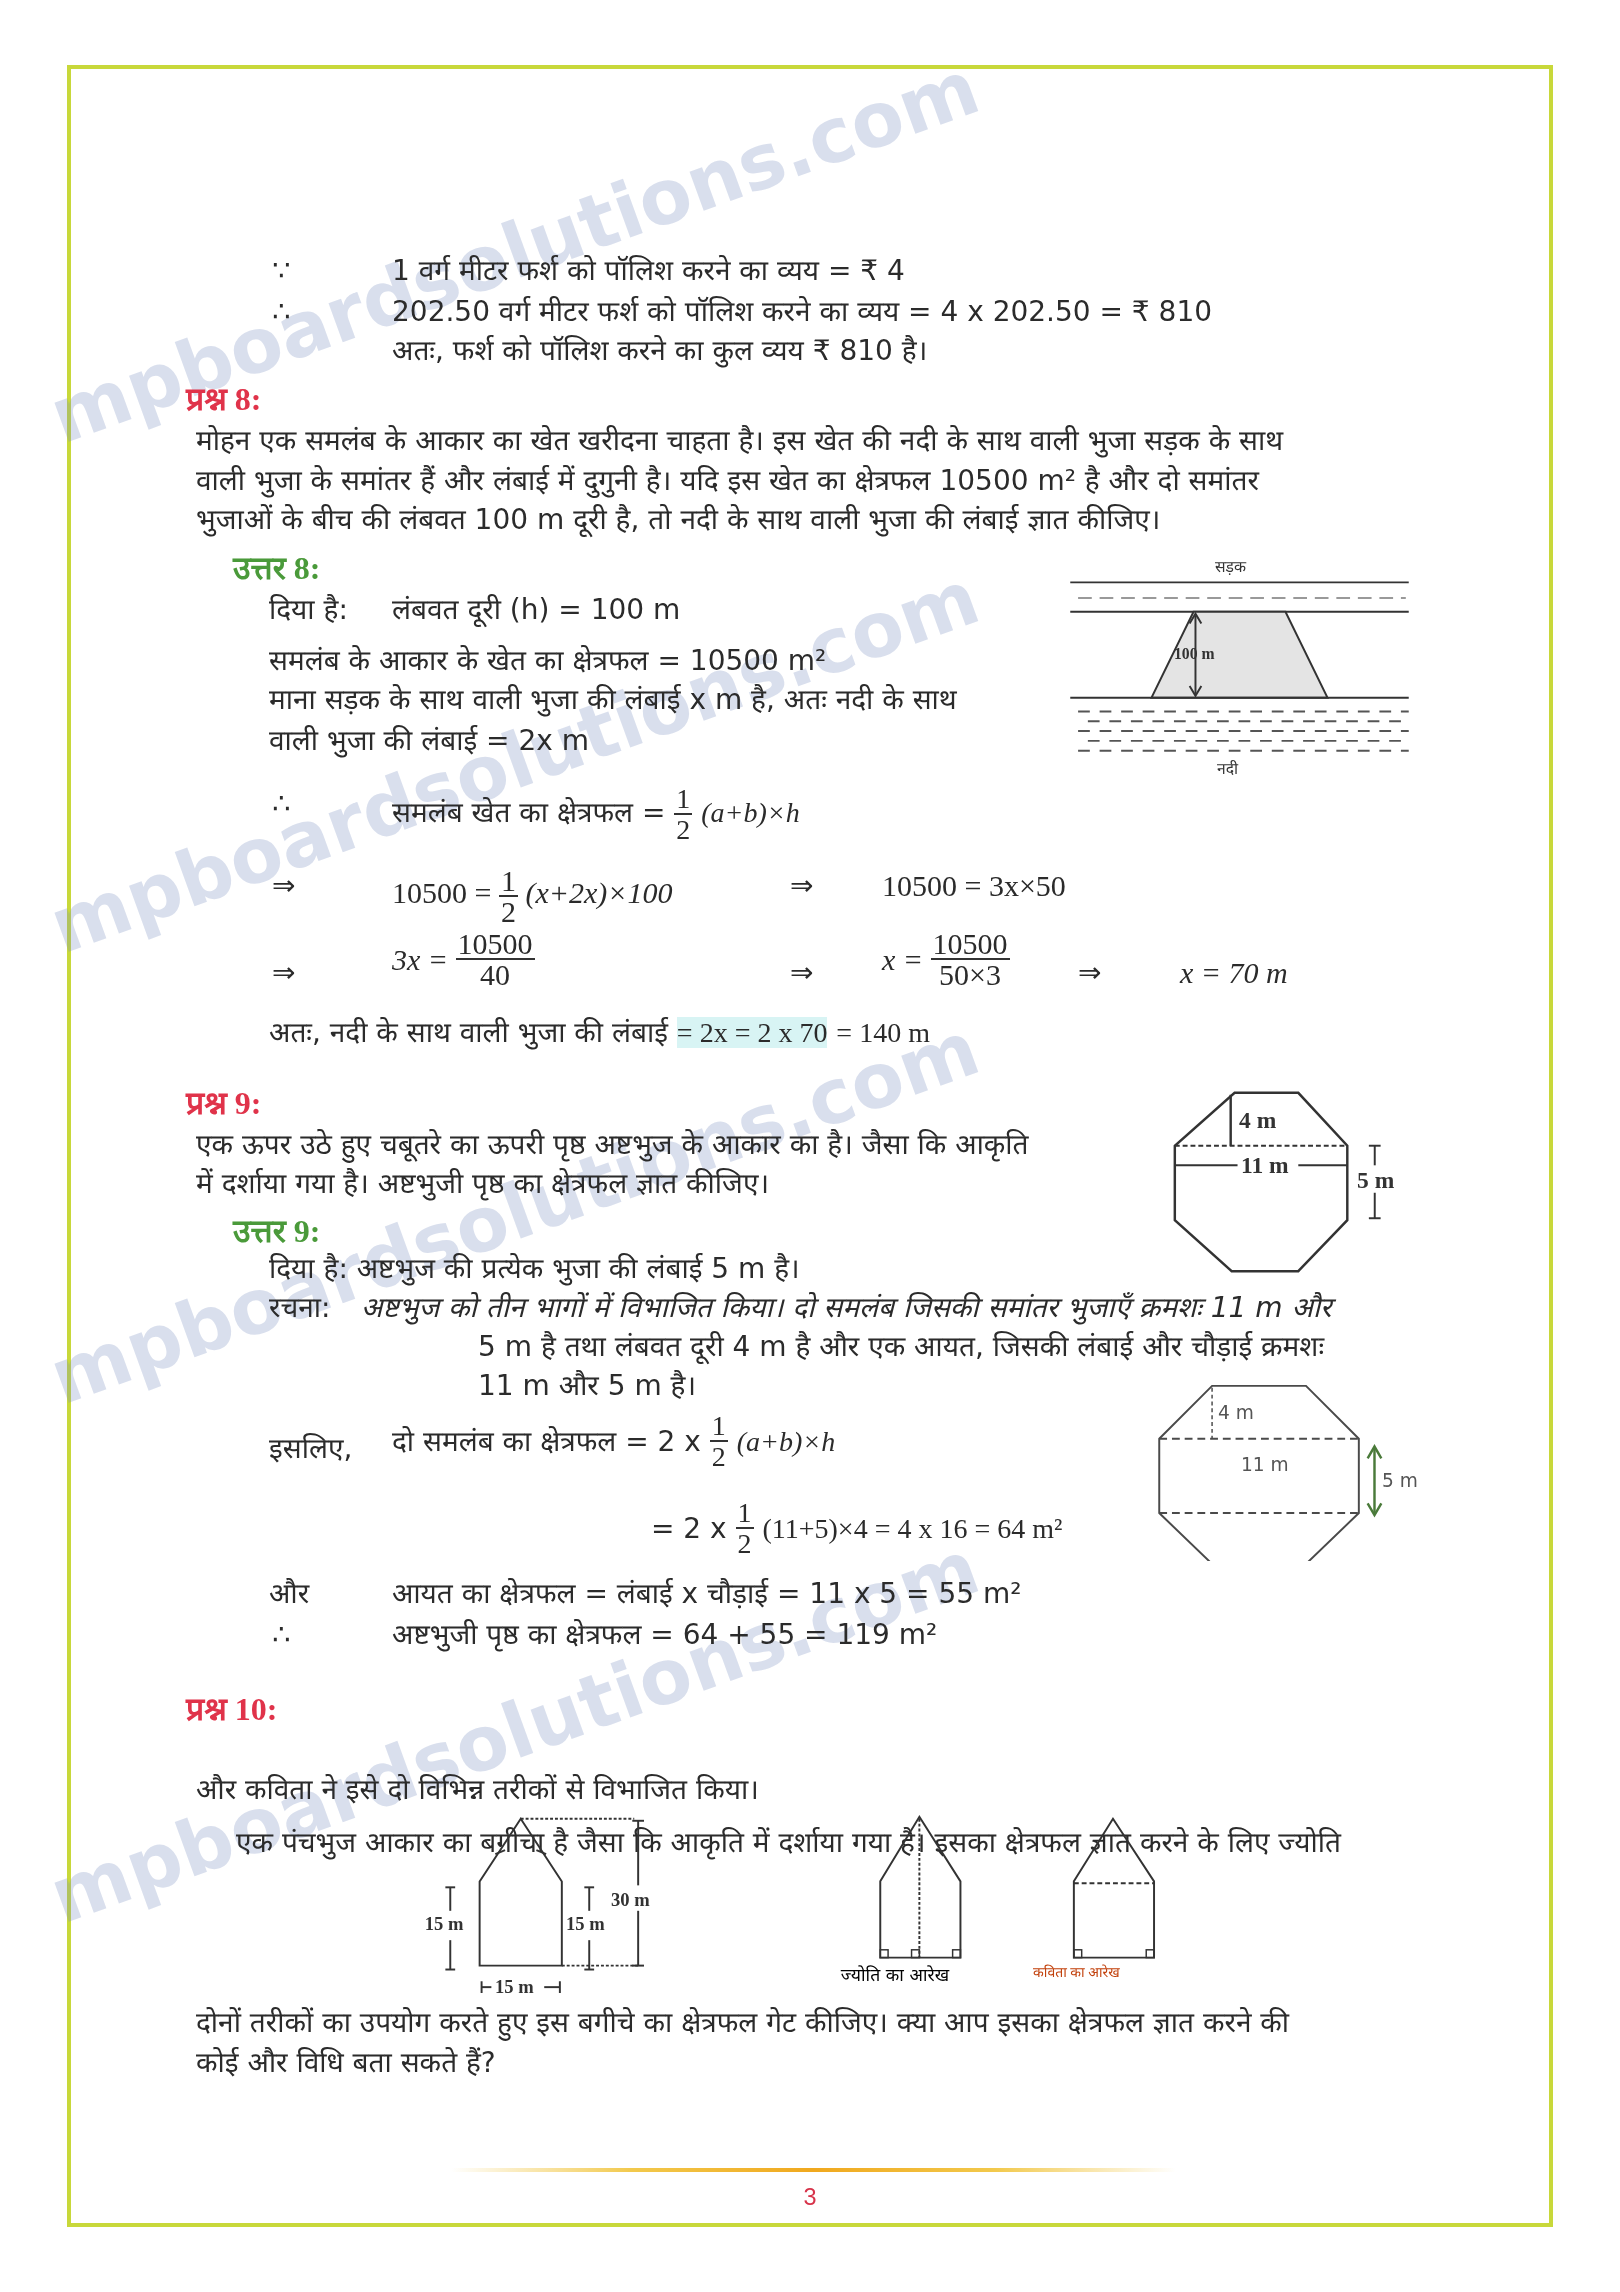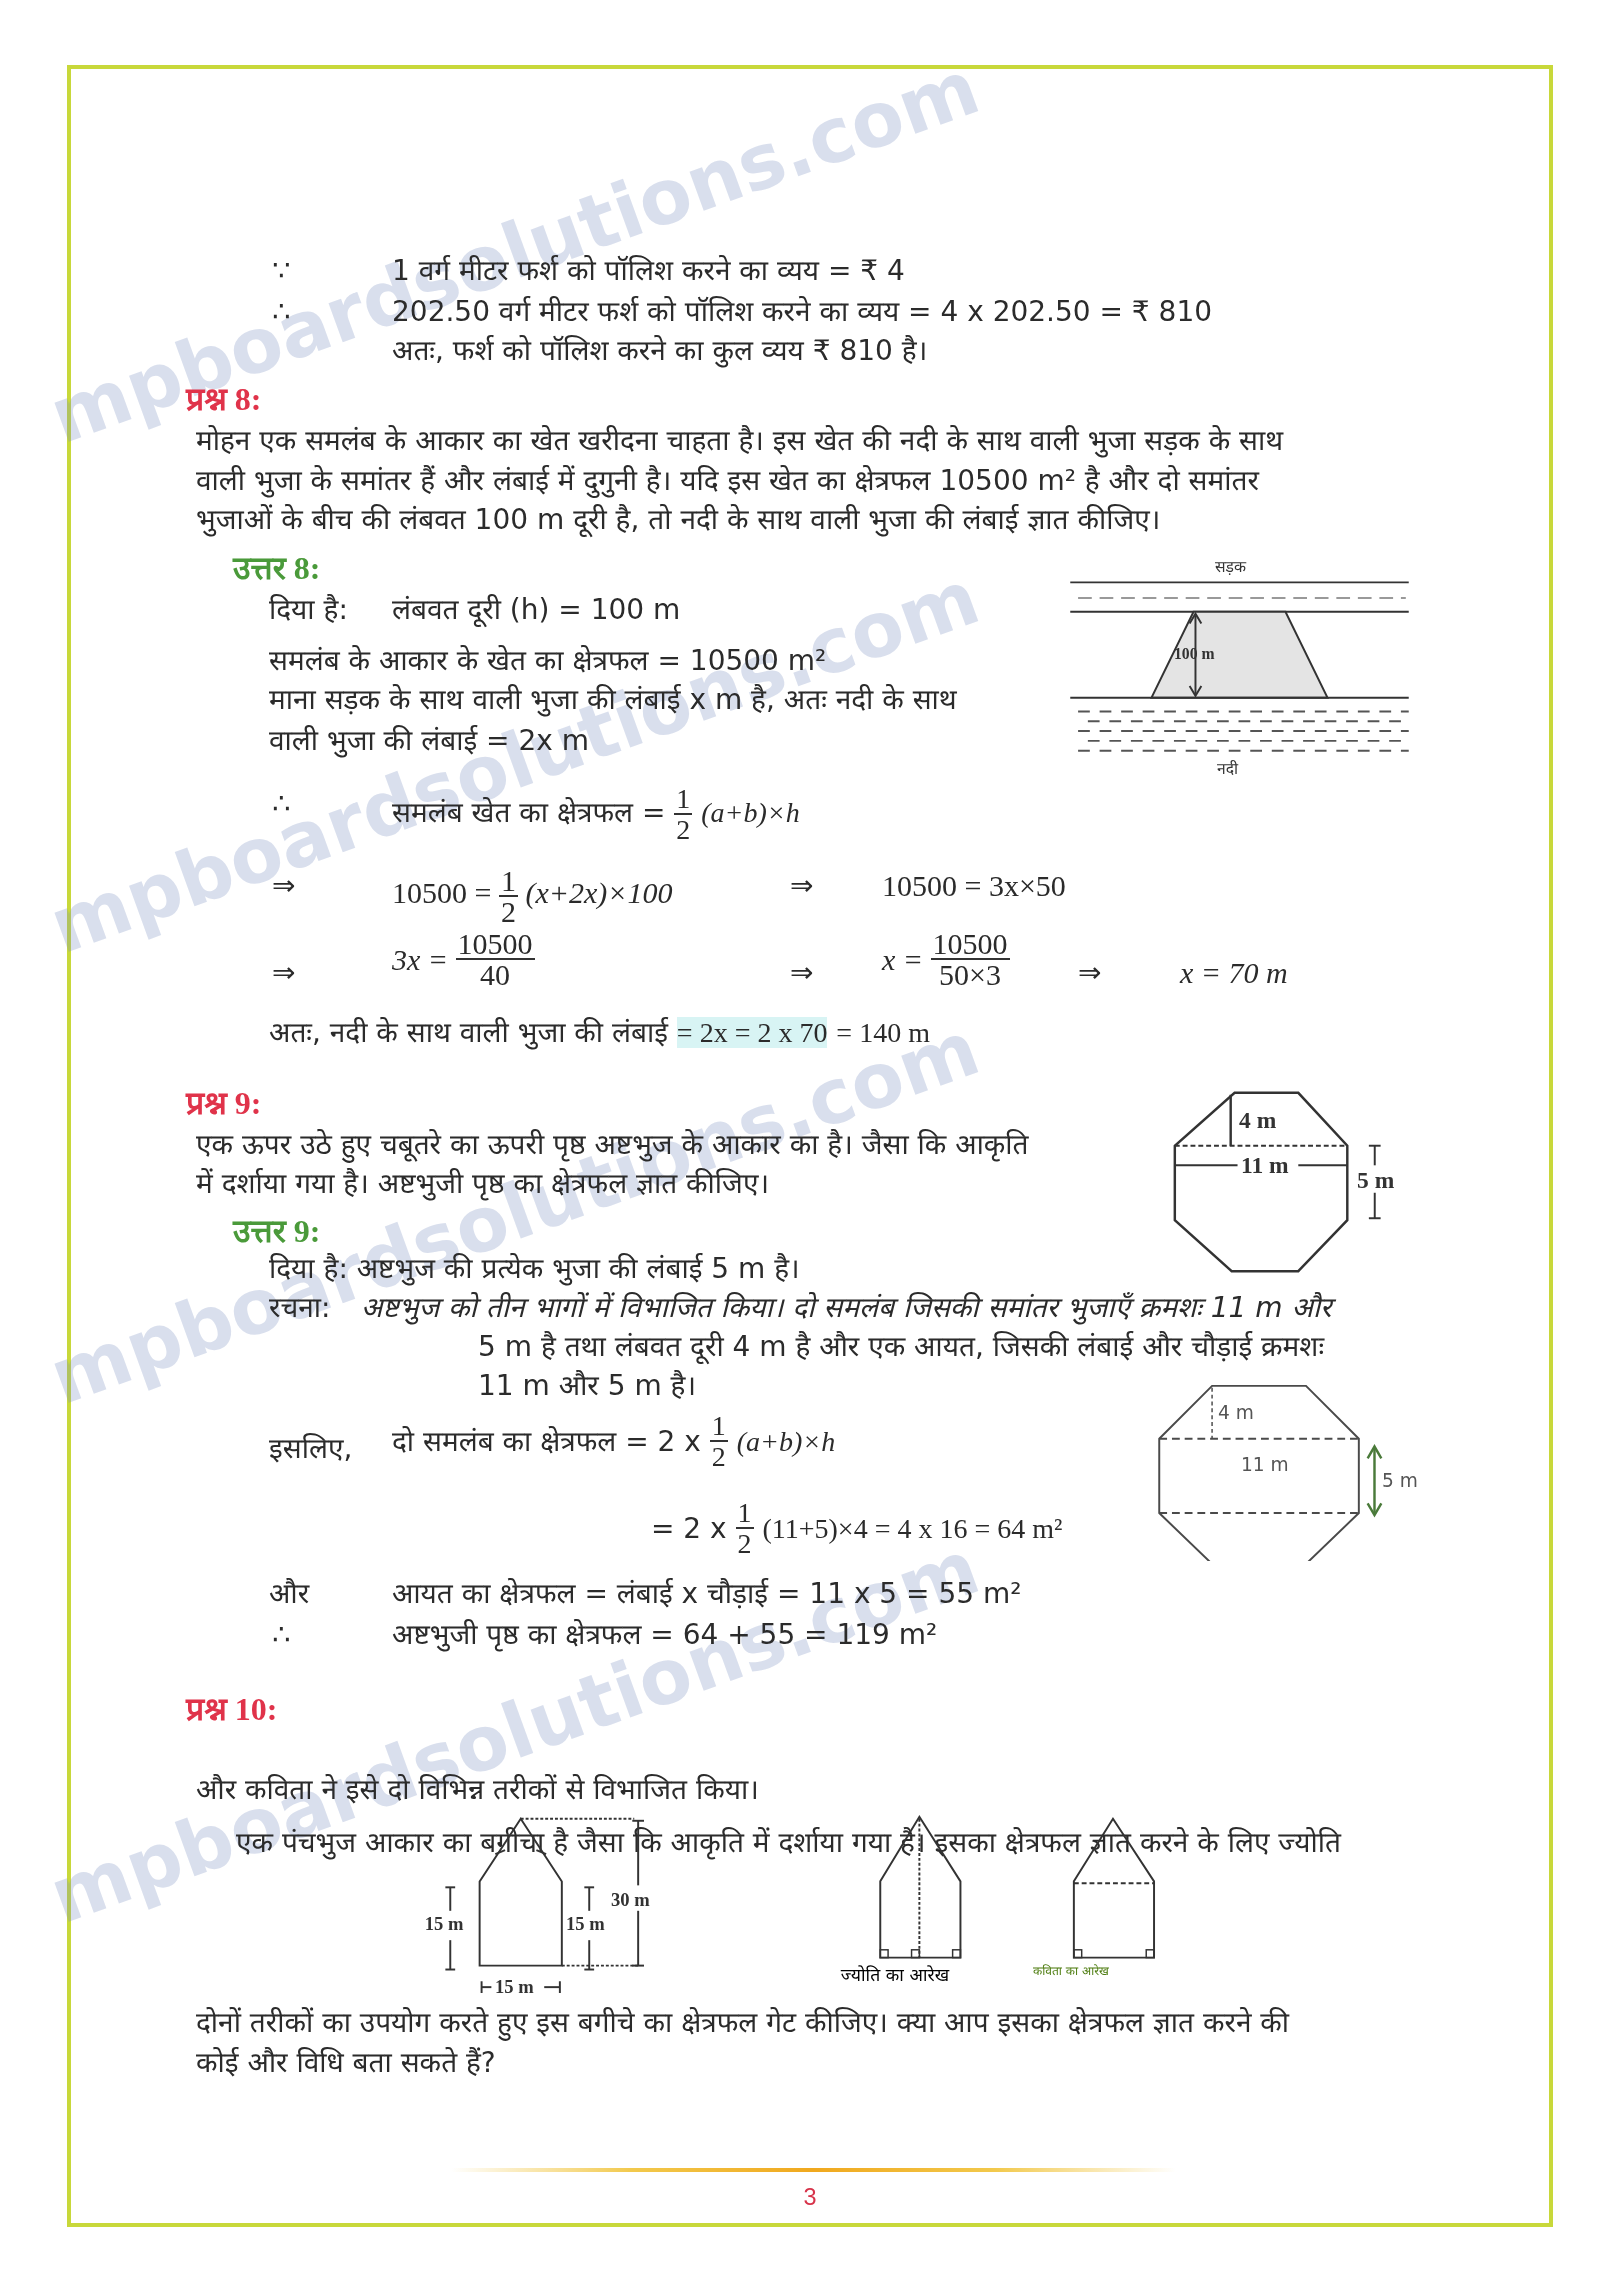--- a/index.html
+++ b/index.html
@@ -216,21 +216,21 @@
       <line x1="88" y1="10" x2="88" y2="152" stroke="#333" stroke-width="2" stroke-dasharray="3,2"></line>
       <rect x="48" y="144" width="8" height="8" fill="none" stroke="#333" stroke-width="1.5"></rect>
       <rect x="80" y="144" width="8" height="8" fill="none" stroke="#333" stroke-width="1.5"></rect>
       <rect x="122" y="144" width="8" height="8" fill="none" stroke="#333" stroke-width="1.5"></rect>
       <polygon points="286,10 328,74 328,152 246,152 246,74" fill="none" stroke="#333" stroke-width="2"></polygon>
       <line x1="246" y1="76" x2="328" y2="76" stroke="#333" stroke-width="2" stroke-dasharray="5,3"></line>
       <rect x="246" y="144" width="8" height="8" fill="none" stroke="#333" stroke-width="1.5"></rect>
       <rect x="320" y="144" width="8" height="8" fill="none" stroke="#333" stroke-width="1.5"></rect>
     </svg>
     <div class="abs" style="left:7.8px; top:153px; font-size:17.6px; color:#000000;">ज्योति का आरेख</div>
-    <div class="abs" style="left:200px; top:153px; font-size:12px; color:#4d7c0f;">कविता का आरेख</div>
+    <div class="abs" style="left:200px; top:153px; font-size:14px; color:#c2410c;font-family:Liberation Serif, serif;">कविता का आरेख</div>
   </div>
 
   <div class="abs txt" style="left:196px; top:2003px;">दोनों तरीकों का उपयोग करते हुए इस बगीचे का क्षेत्रफल गेट कीजिए। क्या आप इसका क्षेत्रफल ज्ञात करने की</div>
   <div class="abs txt" style="left:196px; top:2043px;">कोई और विधि बता सकते हैं?</div>
 </section>
 
 <div class="footer-line"></div>
 <div class="page-num">3</div>
 
 

